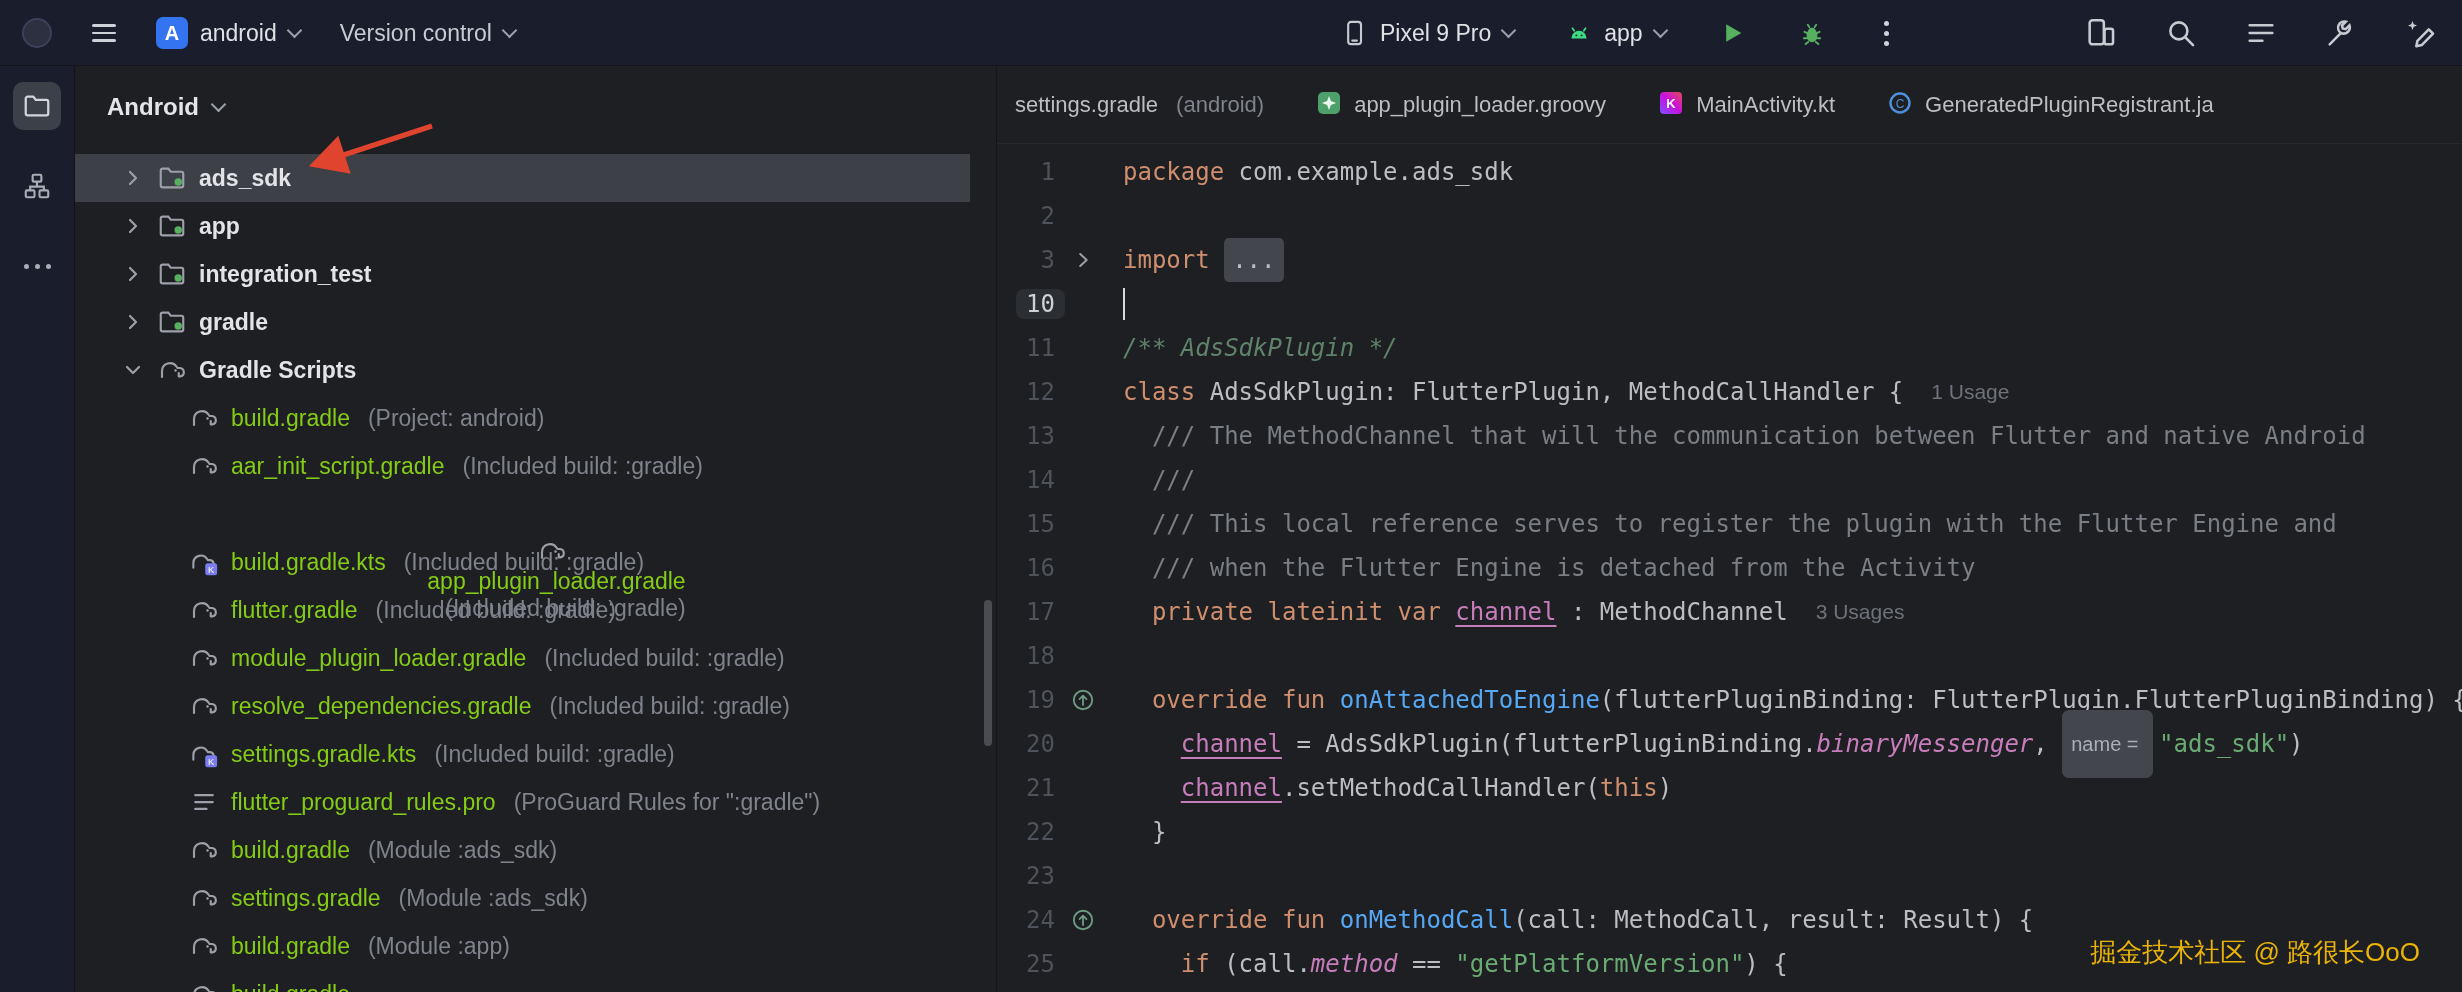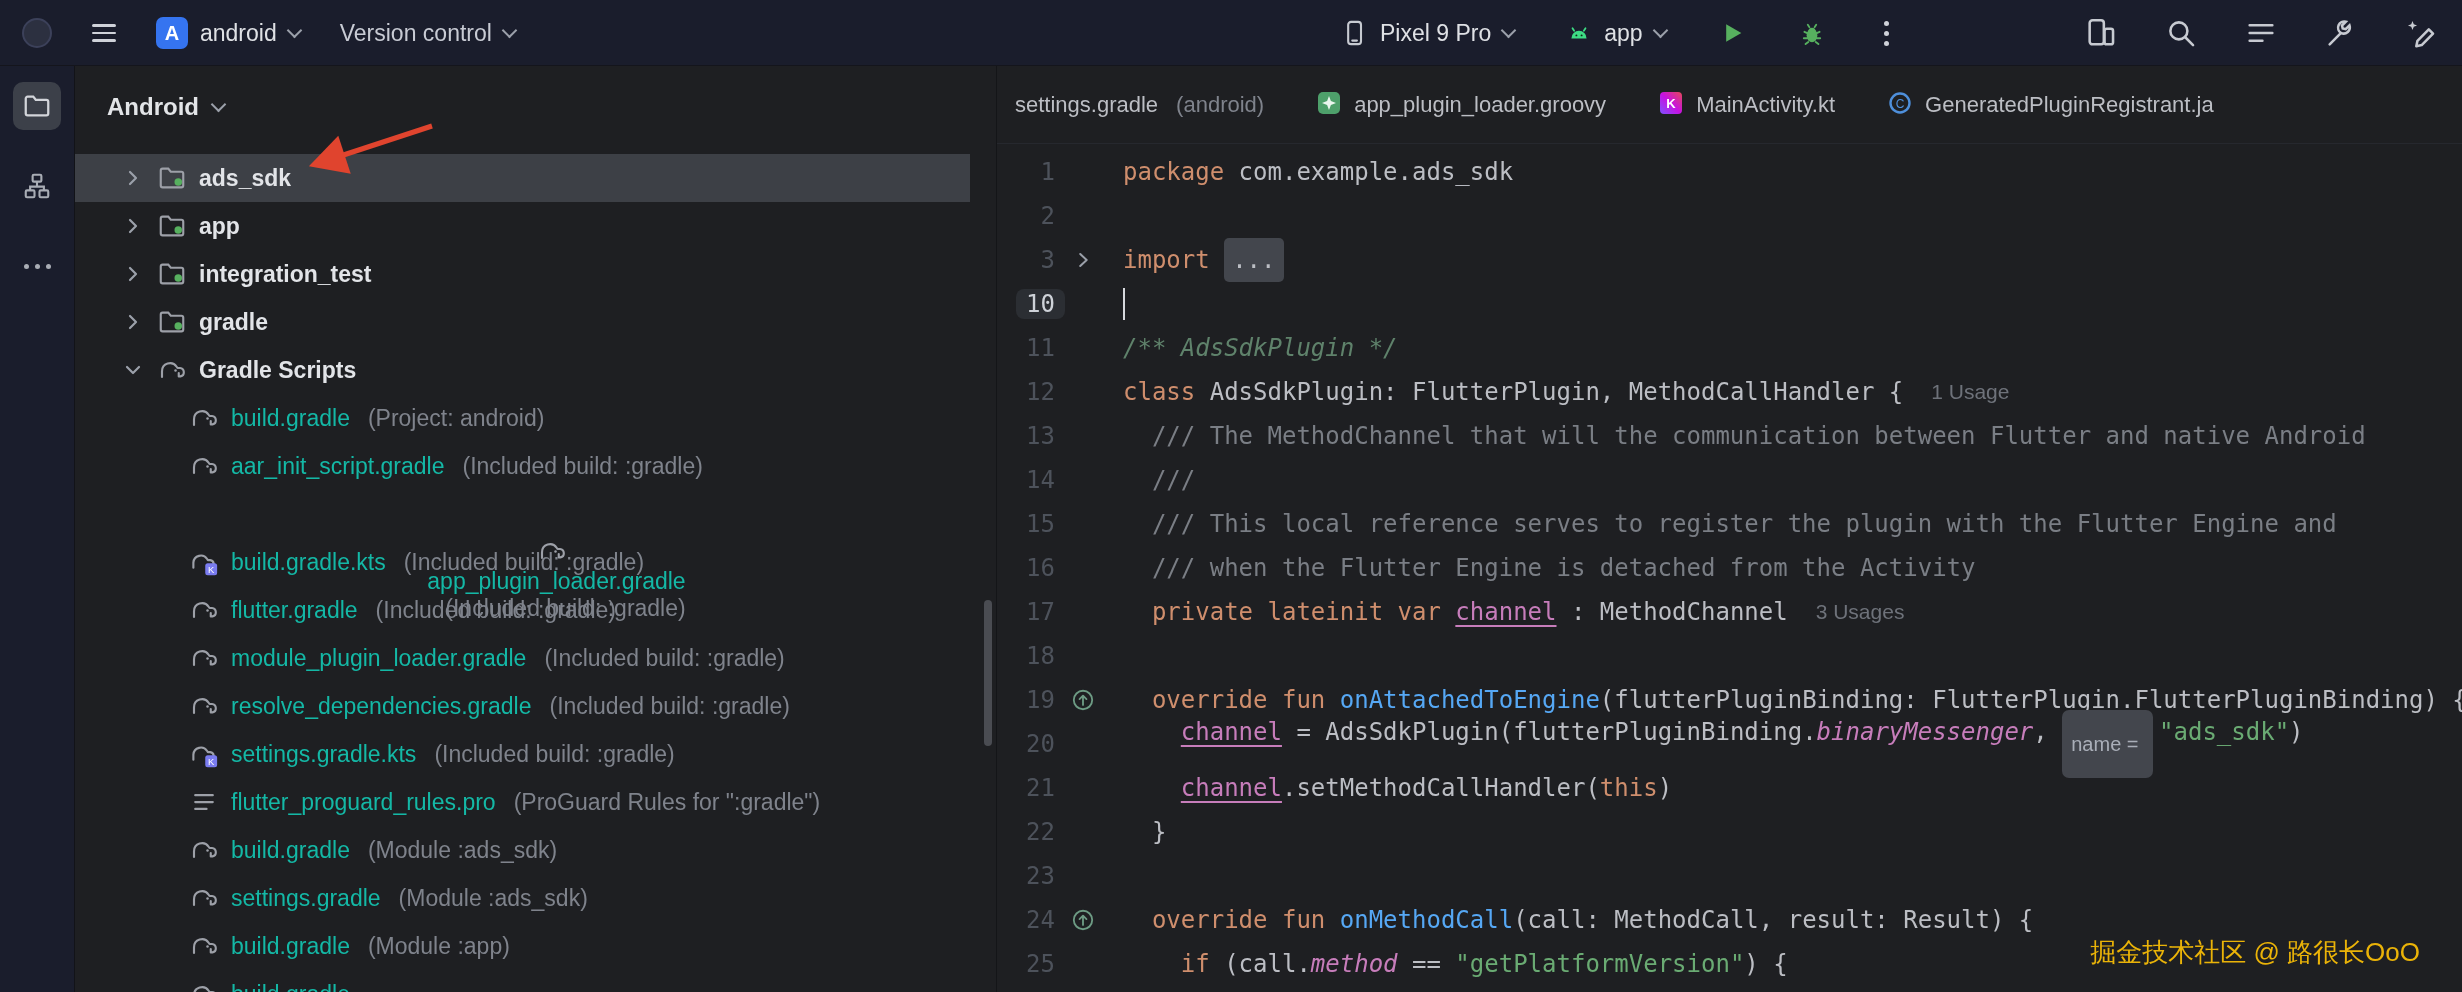--- a/index.html
+++ b/index.html
@@ -37,37 +37,37 @@
 
   
   .panel{width:922px;flex:0 0 922px;background:#1e1f22;position:relative;overflow:hidden;border-right:1px solid #141518}
   .panel-header{height:64px;display:flex;align-items:center;gap:14px;padding-left:32px;padding-top:18px;cursor:pointer}
   .panel-title{color:#e3e5e8;font-weight:700;font-size:24px}
   .tree{margin-top:24px;padding-right:26px}
   .tree-row{height:48px;display:flex;align-items:center;cursor:pointer}
   .tree-row.selected{background:#3d4046}
   .tr-chev{width:44px;display:flex;align-items:center;justify-content:center;flex:0 0 44px}
   .tr-icon{width:34px;display:flex;align-items:center;justify-content:center;margin-right:10px;flex:0 0 34px}
-  .tr-label{color:#14b8a6;font-size:23px;white-space:nowrap}
+  .tr-label{color:#84cc16;font-size:23px;white-space:nowrap}
   .tr-label.bold{font-weight:700;color:#e2e4e8}
   .tr-anno{color:#7f838c;font-size:23px;margin-left:18px;white-space:nowrap}
   .panel-scroll{position:absolute;right:4px;top:534px;width:8px;height:146px;background:#4a4c52;border-radius:4px;cursor:pointer}
 
   
   .editor{flex:1;background:#1e1f22;position:relative;overflow:hidden}
   .tabbar{height:78px;display:flex;align-items:center;border-bottom:1px solid #26282e;overflow:hidden}
   .tab{display:flex;align-items:center;gap:12px;padding:0 26px;height:78px;cursor:pointer;white-space:nowrap}
   .tab-label{color:#bcbec4;font-size:22px}
   .tab-suffix{color:#7f838c;font-size:22px;margin-left:6px}
   .code{padding-top:6px}
   .code-line{height:44px;display:flex;align-items:center}
   .g-num{width:64px;flex:0 0 64px;text-align:right;padding-right:6px;font-family:"DejaVu Sans Mono",monospace;font-size:24px;color:#4d525b}
   .g-num .pill{display:inline-block;background:#2b2e33;color:#ced2d8;border-radius:8px;padding:1px 10px;margin-right:-10px}
   .g-ic{width:44px;flex:0 0 44px;display:flex;align-items:center;justify-content:center}
-  .code-line pre{font-family:"DejaVu Sans Mono",monospace;font-size:24px;line-height:44px;white-space:pre;margin-left:18px;display:flex;align-items:flex-start}
+  .code-line pre{font-family:"DejaVu Sans Mono",monospace;font-size:24px;line-height:44px;white-space:pre;margin-left:18px;display:flex;align-items:center}
   .c-kw{color:#cf8e6d}
   .c-def{color:#bcbec4}
   .c-doc{color:#5f826b;font-style:italic}
   .c-cm{color:#7a7e85}
   .c-fn{color:#56a8f5}
   .c-fldu{color:#c77dbb;text-decoration:underline;text-underline-offset:5px}
   .c-fldi{color:#c77dbb;font-style:italic}
   .c-str{color:#6aab73}
   .c-fold{background:#43464d;color:#bcbec4;border-radius:5px;padding:0 8px}
   .c-hint{background:#43464d;color:#a9aeb8;border-radius:7px;padding:12px 9px;font-family:"Liberation Sans",sans-serif;font-size:20px;margin-right:6px}

